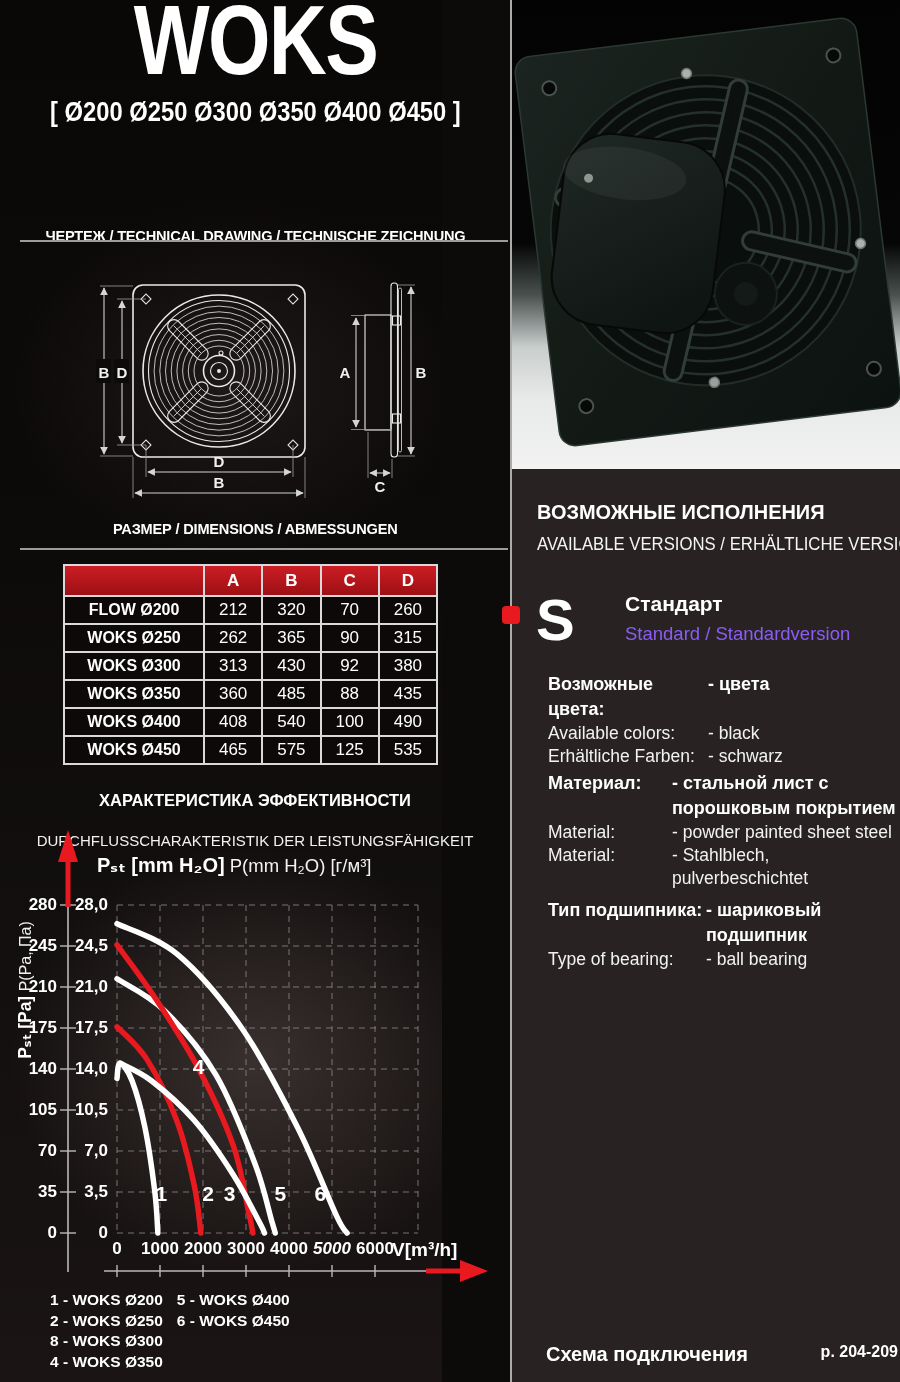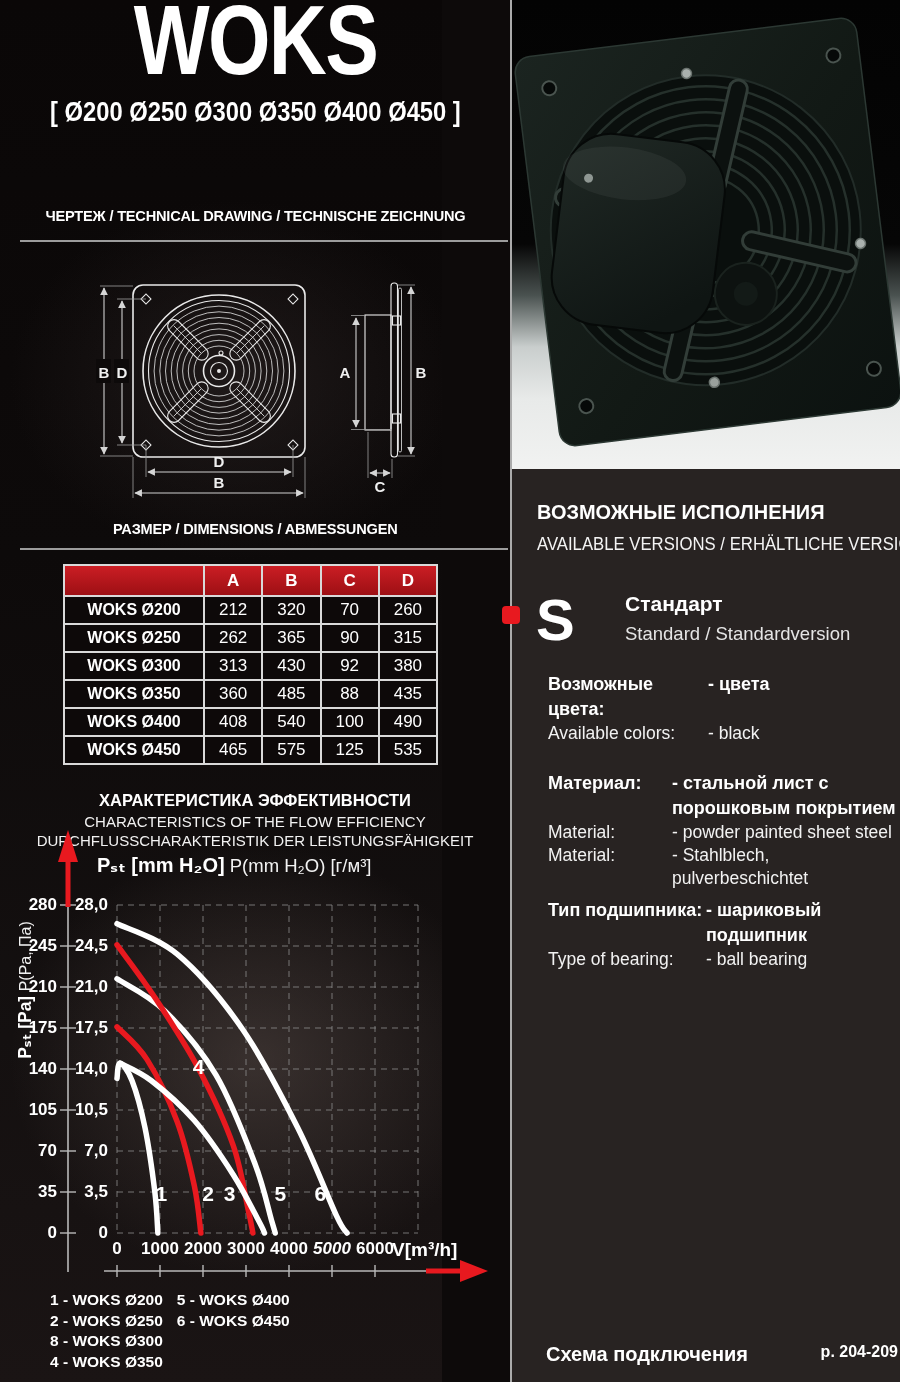--- a/index.html
+++ b/index.html
@@ -68,21 +68,21 @@
   #right{position:absolute;left:512px;top:0;width:388px;height:1382px;background:#282322;}
   #photo-svg{position:absolute;left:0;top:0;width:388px;height:469px;}
   #red-bullet{position:absolute;left:502px;top:606px;width:18px;height:18px;border-radius:4px;
               background:#e8191f;z-index:6;}
   .v-ru{left:25px;top:500px;font-weight:bold;font-size:21px;white-space:nowrap;}
   .v-ru .scale,.v-en .scale{transform:scaleX(.95);transform-origin:left;}
   .v-en{left:25px;top:533px;font-size:19px;color:#f4f4f4;white-space:nowrap;}
   .v-en .scale{transform:scaleX(.88);}
   .v-s{left:24px;top:586px;font-weight:bold;font-size:58px;}
   .v-name-ru{left:113px;top:592px;font-weight:bold;font-size:21px;}
-  .v-name-en{left:113px;top:623px;font-size:18.5px;color:#e5e5e5;}
+  .v-name-en{left:113px;top:623px;font-size:18.5px;color:#8b5cf6;}
   .spec{position:absolute;left:36px;}
   .spec-colors{top:672px;}
   .spec-material{top:771px;}
   .spec-bearing{top:898px;}
   .spec-row{display:flex;line-height:23px;font-size:17.5px;color:#f2f2f2;}
   .spec-row.bold{font-weight:bold;font-size:18px;color:#fff;line-height:25px;}
   .spec-colors .spec-label{flex:0 0 160px;}
   .spec-material .spec-label{flex:0 0 124px;}
   .spec-material .spec-value{width:232px;}
   .spec-bearing .spec-label{flex:0 0 158px;}
@@ -92,21 +92,21 @@
 </head>
 <body>
 
 <div id="page">
 
   <div id="left">
 
     <div class="abs cx woks-title"><span class="scale">WOKS</span></div>
     <div class="abs cx woks-sub"><span class="scale">[ Ø200 Ø250 Ø300 Ø350 Ø400 Ø450 ]</span></div>
 
-    <div class="abs cx sec-head" style="top:207px"><span class="scale">ЧЕРТЕЖ / TECHNICAL DRAWING / TECHNISCHE ZEICHNUNG</span></div>
+    <div class="abs cx sec-head" style="top:227px"><span class="scale">ЧЕРТЕЖ / TECHNICAL DRAWING / TECHNISCHE ZEICHNUNG</span></div>
     <div class="abs sec-line" style="top:240px"></div>
 
     <svg id="drawing-svg" viewBox="0 255 510 252">
       <defs>
         <marker id="arr" viewBox="0 0 10 10" refX="9" refY="5" markerWidth="7" markerHeight="7" orient="auto-start-reverse">
           <path d="M0,0L10,5L0,10z" fill="#d5d5d5"></path>
         </marker>
       </defs>
 
       <g>
@@ -199,21 +199,21 @@
           <tr>
             <th class="namecol"></th>
             <th>A</th>
             <th>B</th>
             <th>C</th>
             <th>D</th>
           </tr>
         </thead>
       <tbody>
           <tr>
-            <th>WOKS Ø200</th>
+            <th>FLOW Ø200</th>
             <td>212</td>
             <td>320</td>
             <td>70</td>
             <td>260</td>
           </tr>
           <tr>
             <th>WOKS Ø250</th>
             <td>262</td>
             <td>365</td>
             <td>90</td>
@@ -244,21 +244,20 @@
             <th>WOKS Ø450</th>
             <td>465</td>
             <td>575</td>
             <td>125</td>
             <td>535</td>
           </tr>
         </tbody>
     </table>
 
     <div class="abs cx ct1">ХАРАКТЕРИСТИКА ЭФФЕКТИВНОСТИ</div>
-    <div class="abs cx ct2">CHARACTERISTICS OF THE FLOW EFFICIENCY</div>
     <div class="abs cx ct3">DURCHFLUSSCHARAKTERISTIK DER LEISTUNGSFÄHIGKEIT</div>
 
     <div class="abs mm-header">
       <span class="b">Pₛₜ [mm H₂O]</span><span class="n"> P(mm H₂O) [г/м³]</span>
     </div>
     <div class="abs pa-rot">
       <span class="b">Pₛₜ [Pa]</span><span class="n"> P(Pa, Па)</span>
     </div>
 
     <svg id="chart-svg" viewBox="0 828 510 460">
@@ -435,20 +434,24 @@
 
     <div class="spec spec-colors" id="spec-colors">
         <div class="spec-row bold">
           <div class="spec-label">Возможные цвета:</div>
           <div class="spec-value">- цвета</div>
         </div>
         <div class="spec-row">
           <div class="spec-label">Available colors:</div>
           <div class="spec-value">- black</div>
         </div>
+        <div class="spec-row">
+          <div class="spec-label">Erhältliche Farben:</div>
+          <div class="spec-value">- schwarz</div>
+        </div>
       </div>
     <div class="spec spec-material" id="spec-material">
         <div class="spec-row bold">
           <div class="spec-label">Материал:</div>
           <div class="spec-value">- стальной лист с порошковым покрытием</div>
         </div>
         <div class="spec-row">
           <div class="spec-label">Material:</div>
           <div class="spec-value">- powder painted sheet steel</div>
         </div>

